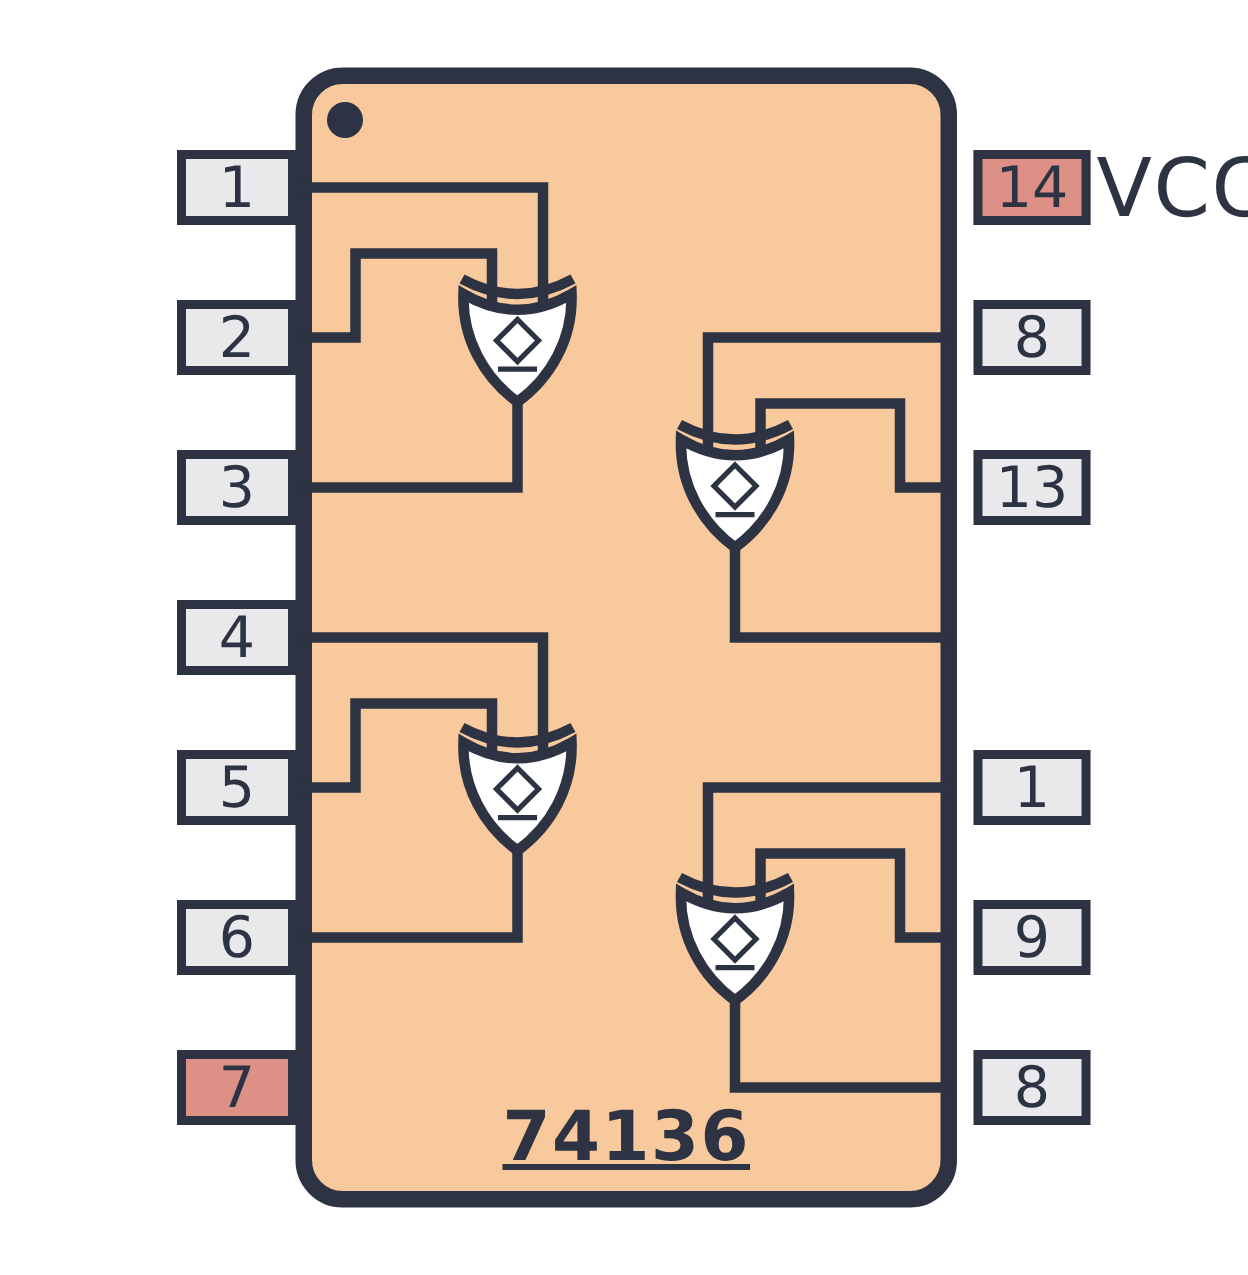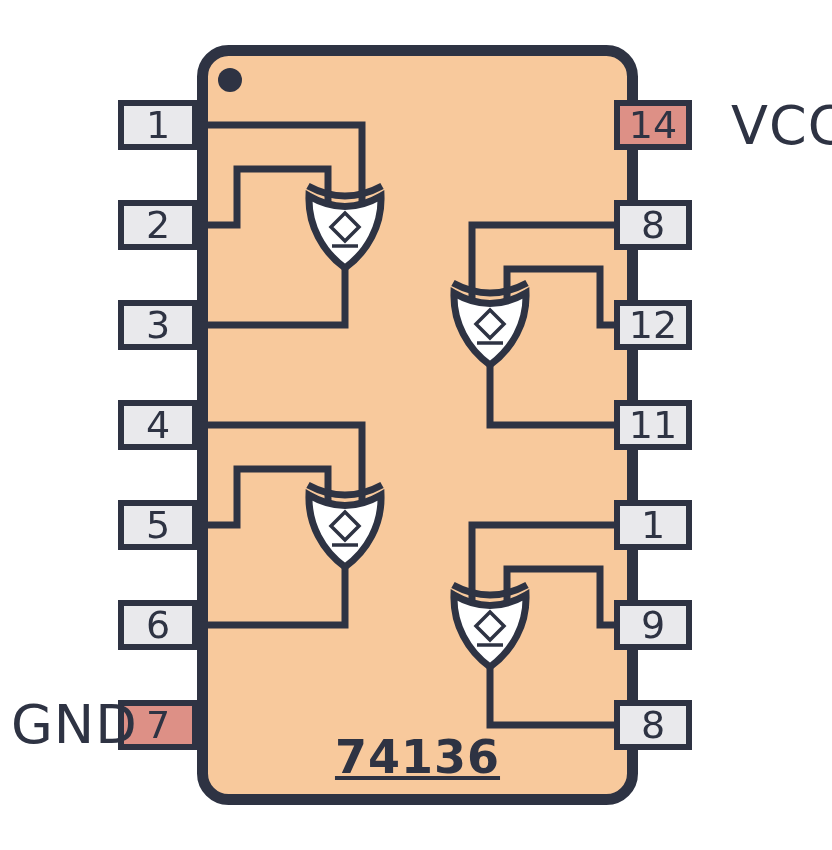--- a/index.html
+++ b/index.html
@@ -47,21 +47,21 @@
     border:6px solid var(--outline);
     background:var(--pin-fill);
     display:flex;
     align-items:center;
     justify-content:center;
     font-size:38px;
     line-height:1;
     color:var(--outline);
   }
   .pin.left{left:118px;}
-  .pin.right{left:614px;width:78px;justify-content:center;}
+  .pin.right{left:649px;width:78px;justify-content:center;}
   .pin.power{background:var(--power-pin-fill);}
   .side-label{
     position:absolute;
     height:50px;
     display:flex;
     align-items:center;
     font-size:54px;
     letter-spacing:1px;
     color:var(--outline);
     white-space:nowrap;
@@ -146,32 +146,28 @@
     <span>7</span>
   </div>
 
   <div class="pin right power" style="top:100px">
     <span>14</span>
   </div>
   <div class="pin right" style="top:200px">
     <span>8</span>
   </div>
   <div class="pin right" style="top:300px">
-    <span>12</span>
-  </div>
-  <div class="pin right" style="top:400px">
-    <span>11</span>
+    <span>13</span>
   </div>
   <div class="pin right" style="top:500px">
     <span>1</span>
   </div>
   <div class="pin right" style="top:600px">
     <span>9</span>
   </div>
   <div class="pin right" style="top:700px">
     <span>8</span>
   </div>
 
   <div class="side-label vcc">VCC</div>
-  <div class="side-label gnd">GND</div>
   <div class="chip-name">74136</div>
 
 </div>
 
 </body></html>

